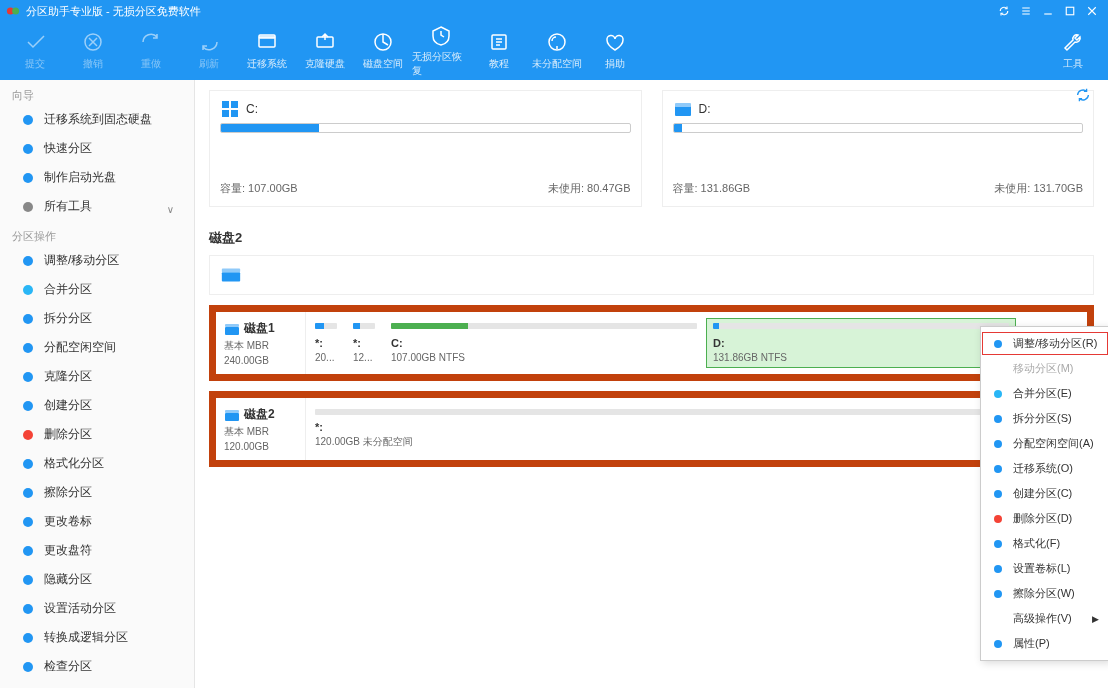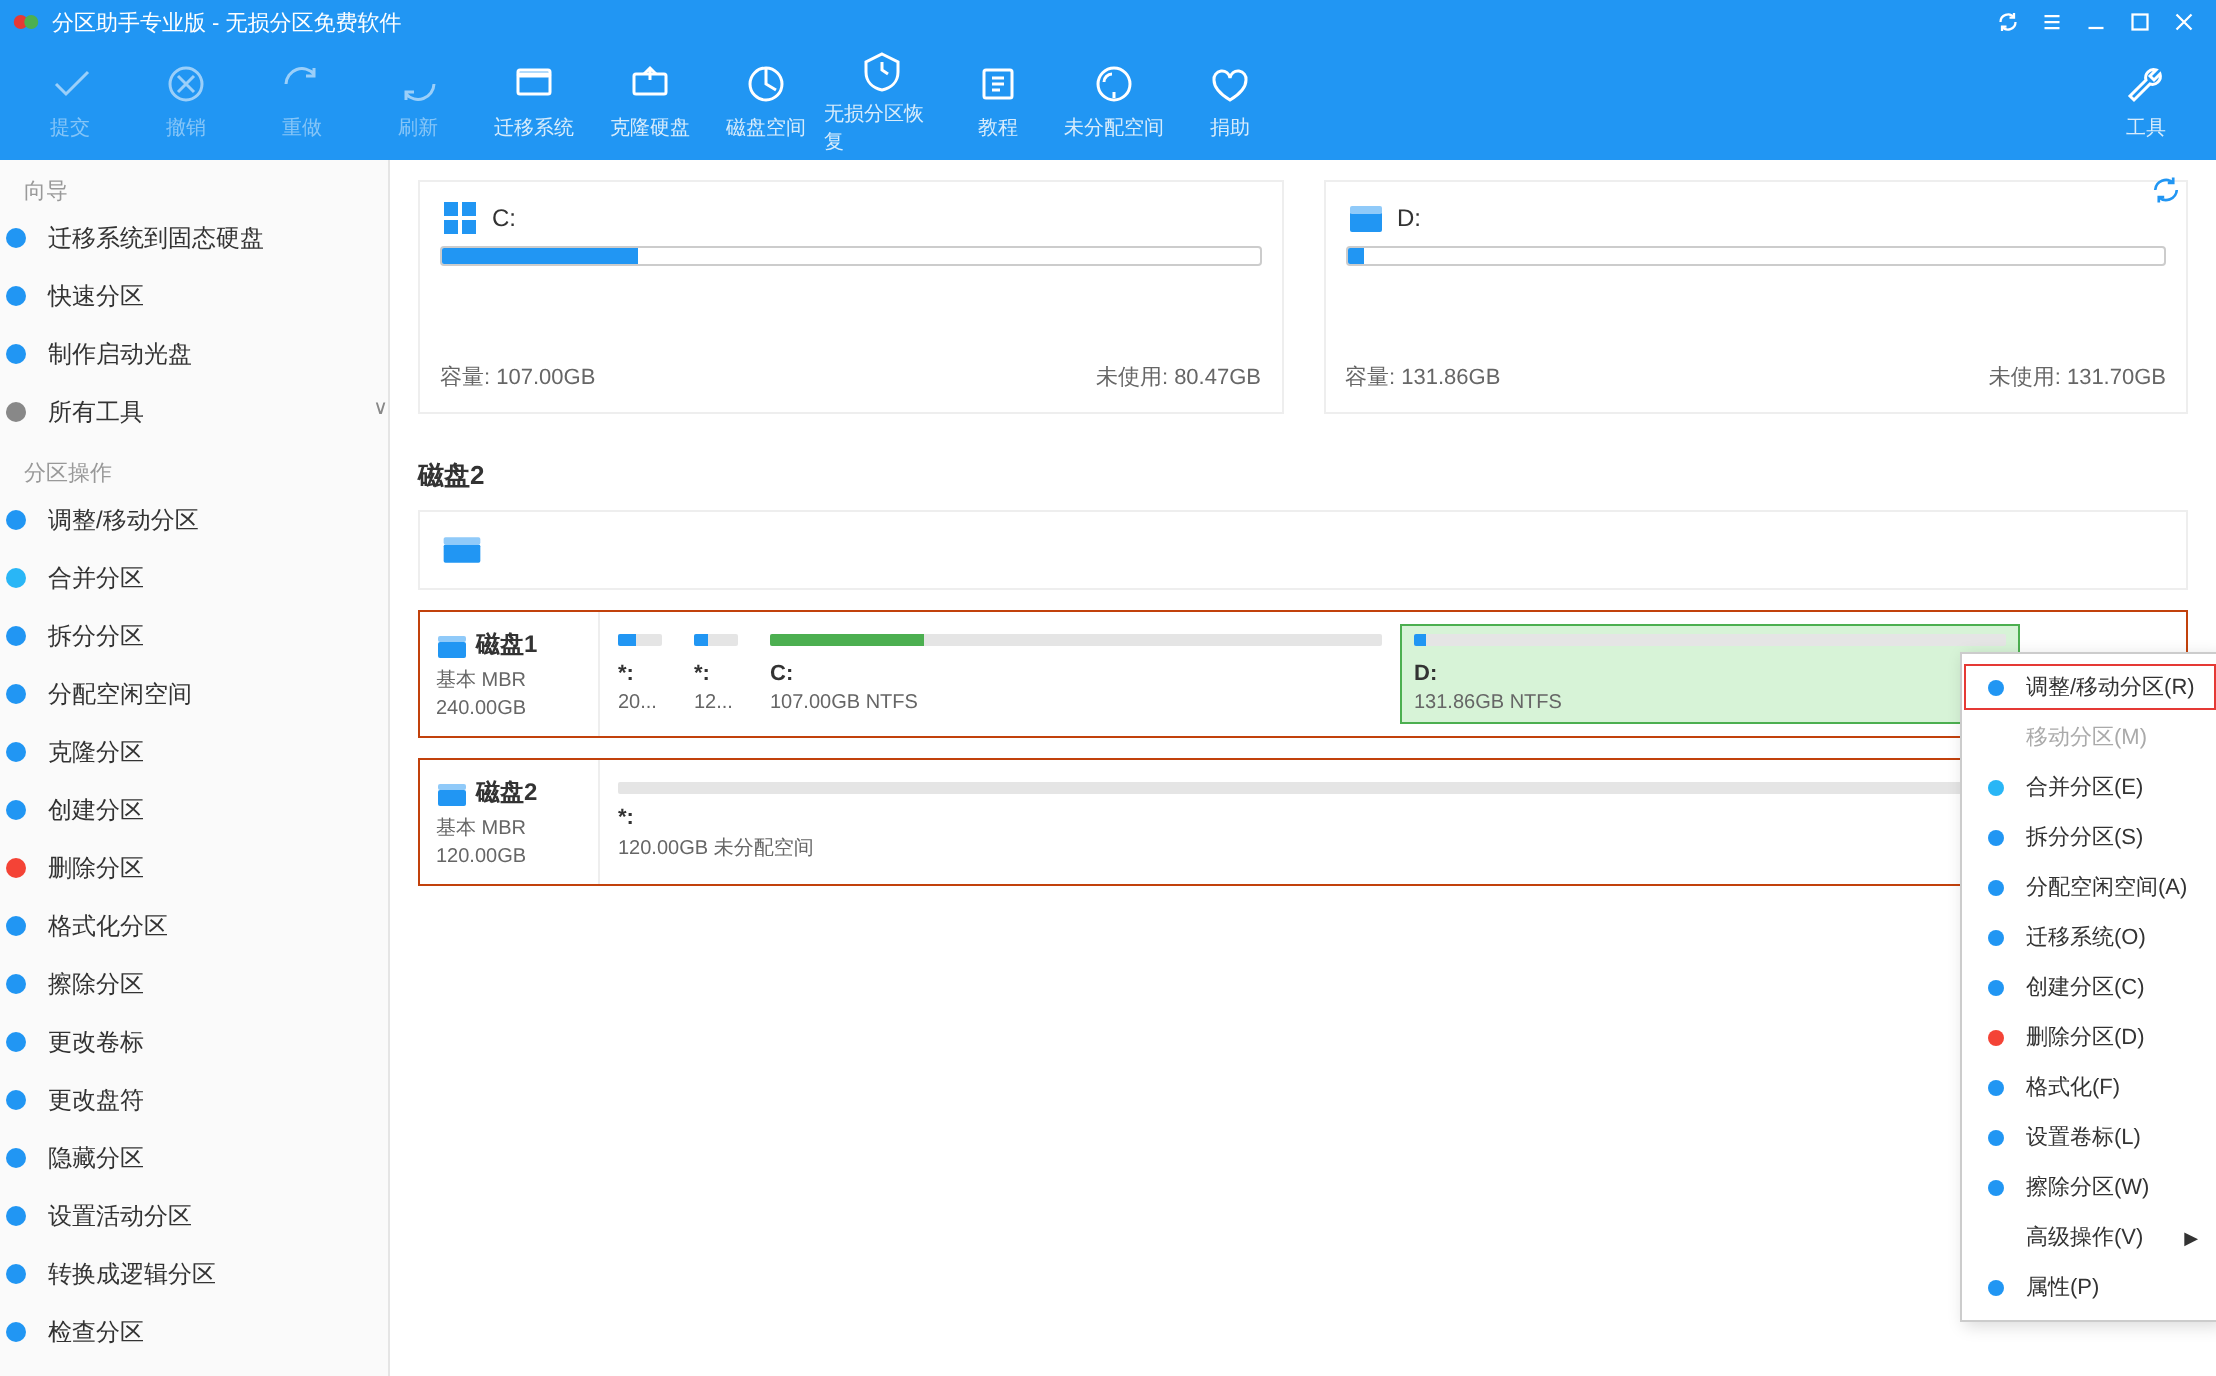--- a/index.html
+++ b/index.html
@@ -22,21 +22,21 @@
 .tb-spacer { flex: 1; }
 
 
 .main { display: flex; height: calc(688px - 80px); }
 
 
 .sidebar { width: 195px; border-right: 1px solid #e5e5e5; overflow-y: auto; background: #fafafa; }
 .sidebar::-webkit-scrollbar { width: 10px; }
 .sidebar::-webkit-scrollbar-thumb { background: #c9c9c9; border-radius: 5px; }
 .sb-group { padding: 8px 12px 2px; font-size: 11px; color: #999; }
-.sb-item { display: flex; align-items: flex-start; padding: 6px 0; font-size: 12px; color: #333; cursor: pointer; }
+.sb-item { display: flex; align-items: flex-end; padding: 6px 20px; font-size: 12px; color: #333; cursor: pointer; }
 .sb-item .sb-icon { width: 16px; height: 16px; margin-right: 8px; display: flex; align-items: center; justify-content: center; }
 .sb-item .sb-icon svg { width: 14px; height: 14px; }
 .sb-item .sb-caret { margin-left: auto; font-size: 10px; color: #888; }
 
 
 .content { flex: 1; overflow-y: auto; padding: 10px 14px; position: relative; background: #fff; }
 .refresh-btn { position: absolute; top: 6px; right: 14px; width: 20px; height: 20px; cursor: pointer; }
 .refresh-btn svg { width: 18px; height: 18px; stroke: #2196F3; fill: none; stroke-width: 1.5; }
 
 .drive-cards { display: flex; gap: 20px; margin-bottom: 22px; }
@@ -46,21 +46,21 @@
 .drive-card .dc-title { font-size: 12px; color: #333; }
 .drive-card .dc-bar { height: 10px; border: 1px solid #ccc; border-radius: 2px; overflow: hidden; margin-bottom: 6px; }
 .drive-card .dc-fill { height: 100%; background: #2196F3; }
 .drive-card .dc-info { display: flex; justify-content: space-between; font-size: 11px; color: #666; margin-top: 48px; }
 
 .disk-label { font-size: 13px; font-weight: bold; color: #333; margin: 8px 0; }
 
 .small-drive { border: 1px solid #eee; padding: 10px; margin-bottom: 10px; display: flex; align-items: center; }
 .small-drive svg { width: 22px; height: 18px; }
 
-.disk-row { border: 1px solid #c2410c; display: flex; margin-bottom: 10px; position: relative; }
+.disk-row { border: 7px solid #c2410c; display: flex; margin-bottom: 10px; position: relative; }
 .disk-info { width: 90px; padding: 8px 4px 8px 8px; border-right: 1px solid #eee; }
 .disk-info .di-head { display: flex; align-items: center; font-size: 12px; font-weight: bold; color: #333; }
 .disk-info .di-head svg { width: 16px; height: 14px; margin-right: 4px; }
 .disk-info .di-sub { font-size: 10px; color: #666; margin-top: 2px; }
 .disk-parts { flex: 1; display: flex; padding: 6px 2px; gap: 2px; }
 .part { border: 1px solid transparent; padding: 4px 6px; display: flex; flex-direction: column; justify-content: space-between; min-width: 34px; }
 .part .p-bar { height: 6px; background: #e5e5e5; margin-bottom: 4px; border-radius: 1px; overflow: hidden; }
 .part .p-bar .p-fill { height: 100%; background: #2196F3; }
 .part .p-bar .p-fill.green { background: #4CAF50; }
 .part .p-lbl { font-size: 11px; color: #333; font-weight: bold; }

